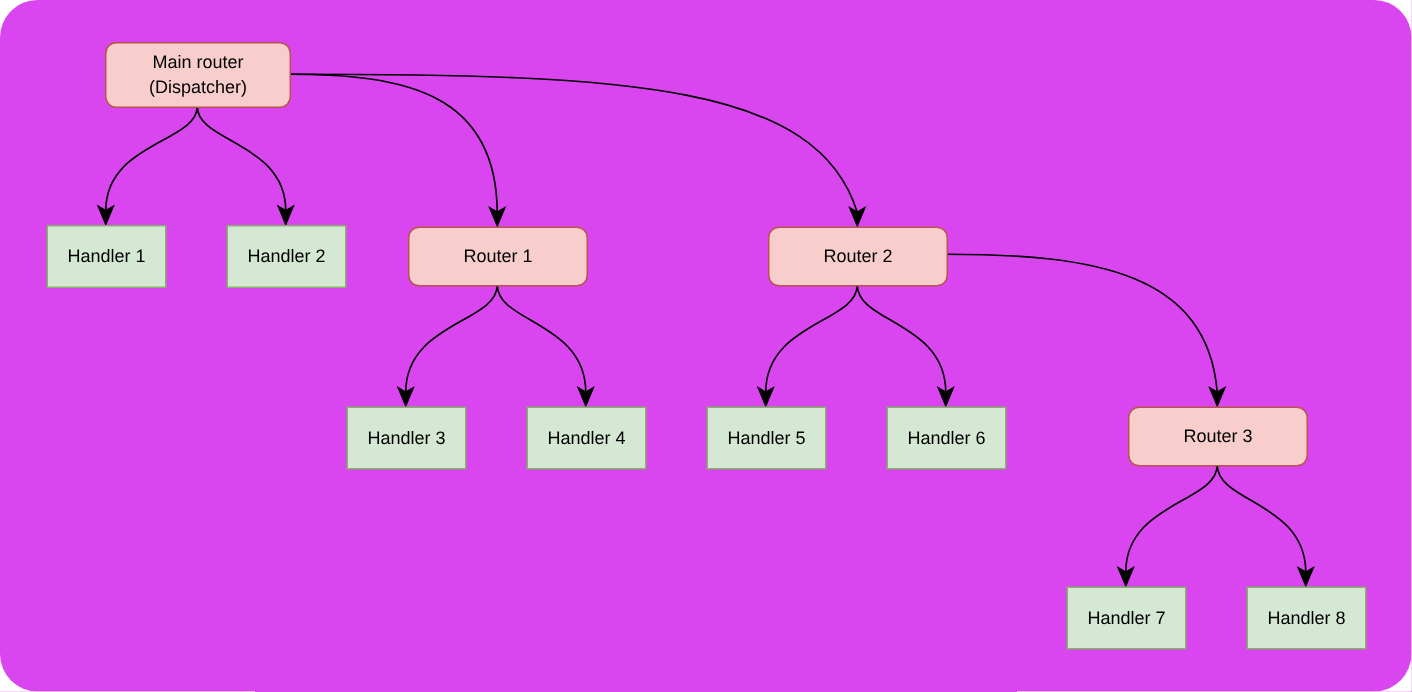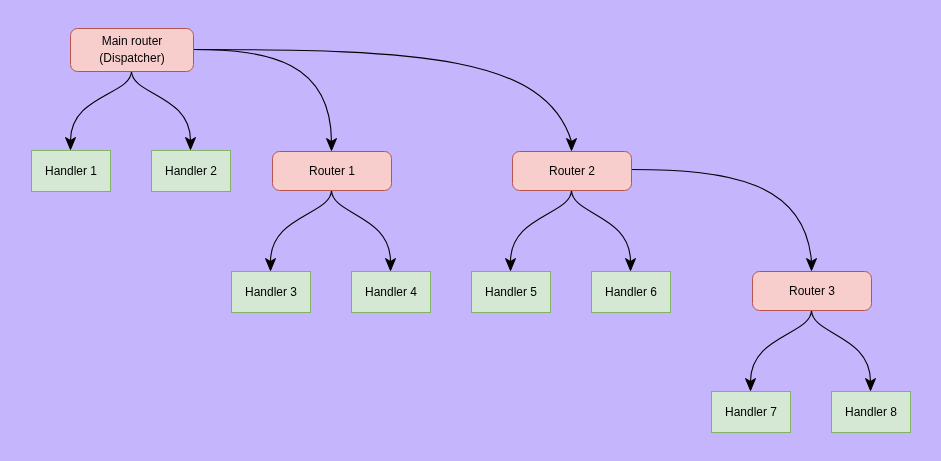--- a/index.html
+++ b/index.html
@@ -10,21 +10,22 @@
   body {
     width: 941px;
     height: 461px;
     overflow: hidden;
     font-family: "Liberation Sans", sans-serif;
   }
   #diagram-canvas {
     position: relative;
     width: 941px;
     height: 461px;
-    background: #c4b5fd;
+    background: #d946ef;
+    border-radius: 25px;
   }
   svg#flow-svg {
     position: absolute;
     left: 0;
     top: 0;
     width: 941px;
     height: 461px;
   }
   .node-rect-router {
     fill: #f8cecc;

